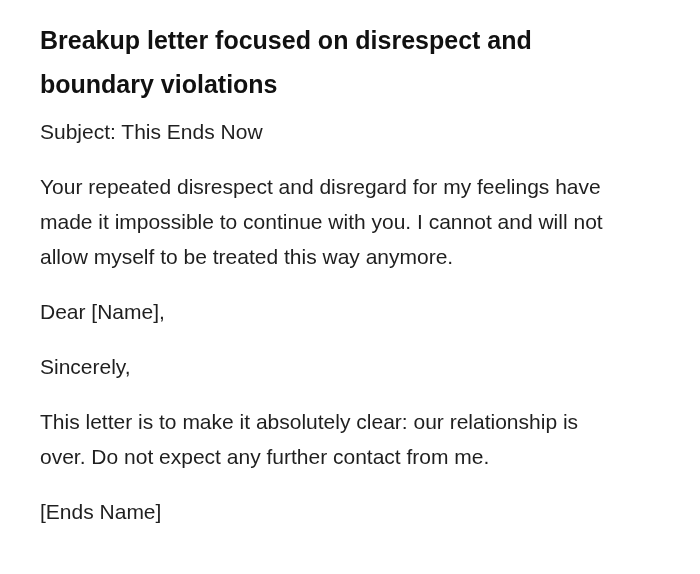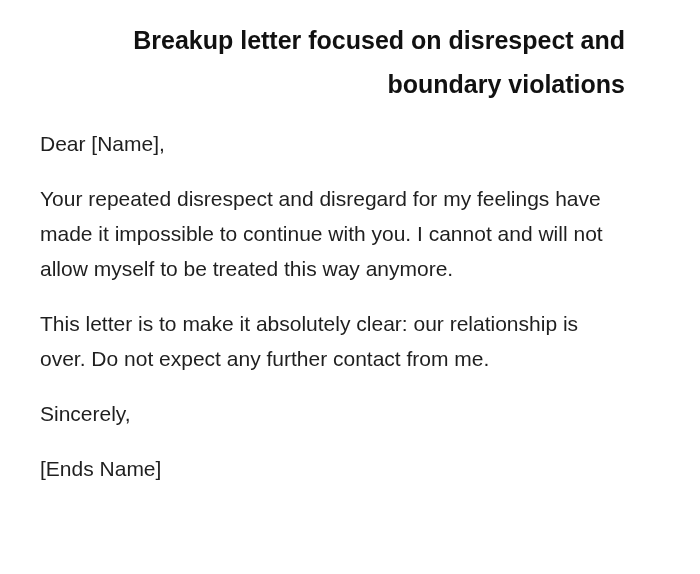--- a/index.html
+++ b/index.html
@@ -20,42 +20,42 @@
     padding: 18px 75px 0 40px;
     background: var(--background, #ffffff);
   }
   .doc-title {
     margin: 0;
     font-size: 25px;
     line-height: 44px;
     font-weight: 700;
     color: var(--heading-text, #111111);
     letter-spacing: 0;
-    text-align: right;
   }
   .doc-paragraph {
     margin: 20px 0 0 0;
     font-size: 21px;
     line-height: 35px;
     font-weight: 400;
     color: var(--body-text, #1f1f1f);
   }
   .doc-paragraph.subject {
     margin-top: 8px;
   }
 </style>
 </head>
 <body>
 
 <div class="page">
   <h1 class="doc-title">Breakup letter focused on disrespect and boundary violations</h1>
 
+  <p class="doc-paragraph subject">Subject: This Ends Now</p>
+
+  <p class="doc-paragraph">Your repeated disrespect and disregard for my feelings have made it impossible to continue with you. I cannot and will not allow myself to be treated this way anymore.</p>
 
   <p class="doc-paragraph">Dear [Name],</p>
 
-  <p class="doc-paragraph">Your repeated disrespect and disregard for my feelings have made it impossible to continue with you. I cannot and will not allow myself to be treated this way anymore.</p>
+  <p class="doc-paragraph">Sincerely,</p>
 
   <p class="doc-paragraph">This letter is to make it absolutely clear: our relationship is over. Do not expect any further contact from me.</p>
-
-  <p class="doc-paragraph">Sincerely,</p>
 
   <p class="doc-paragraph">[Ends Name]</p>
 </div>
 
 </body></html>

